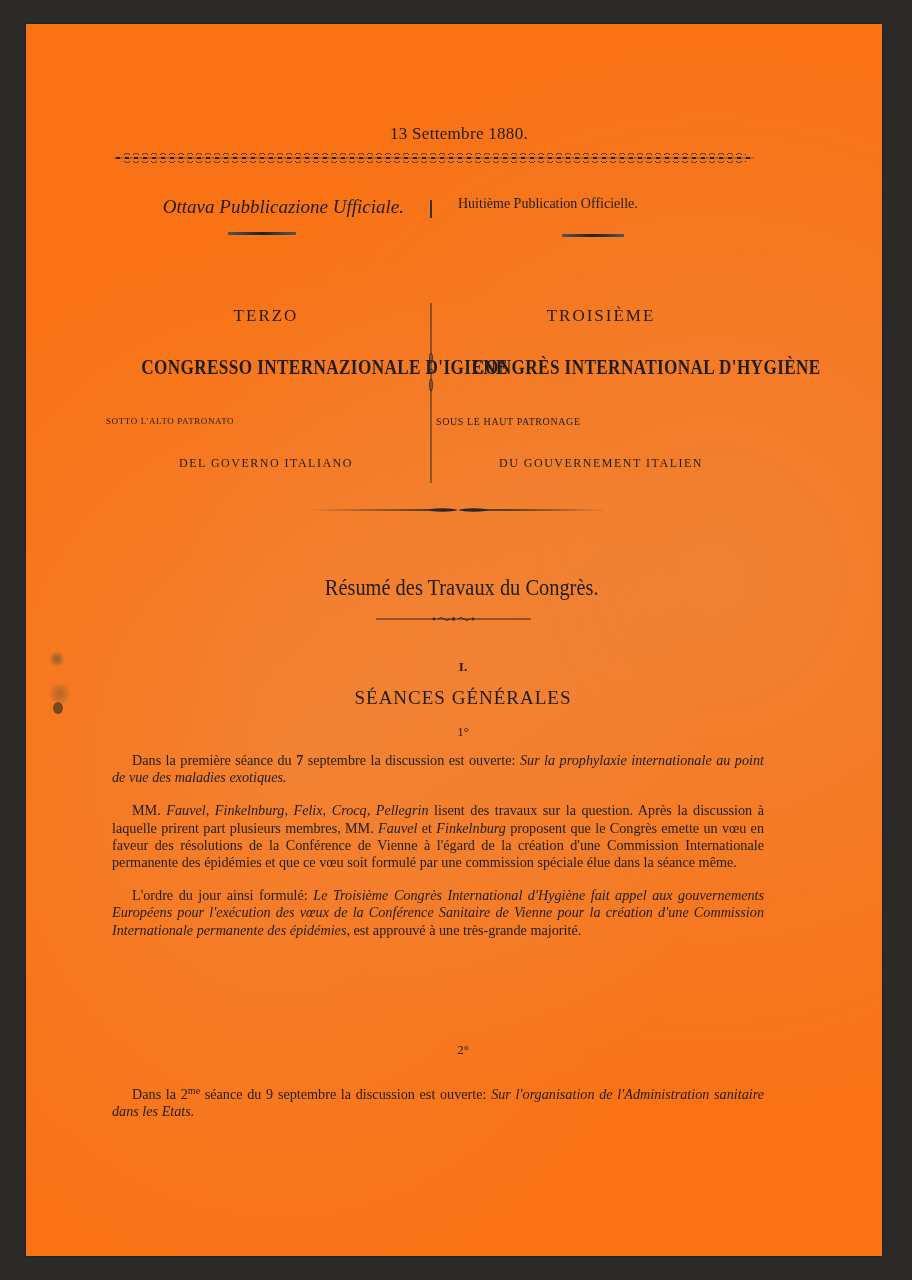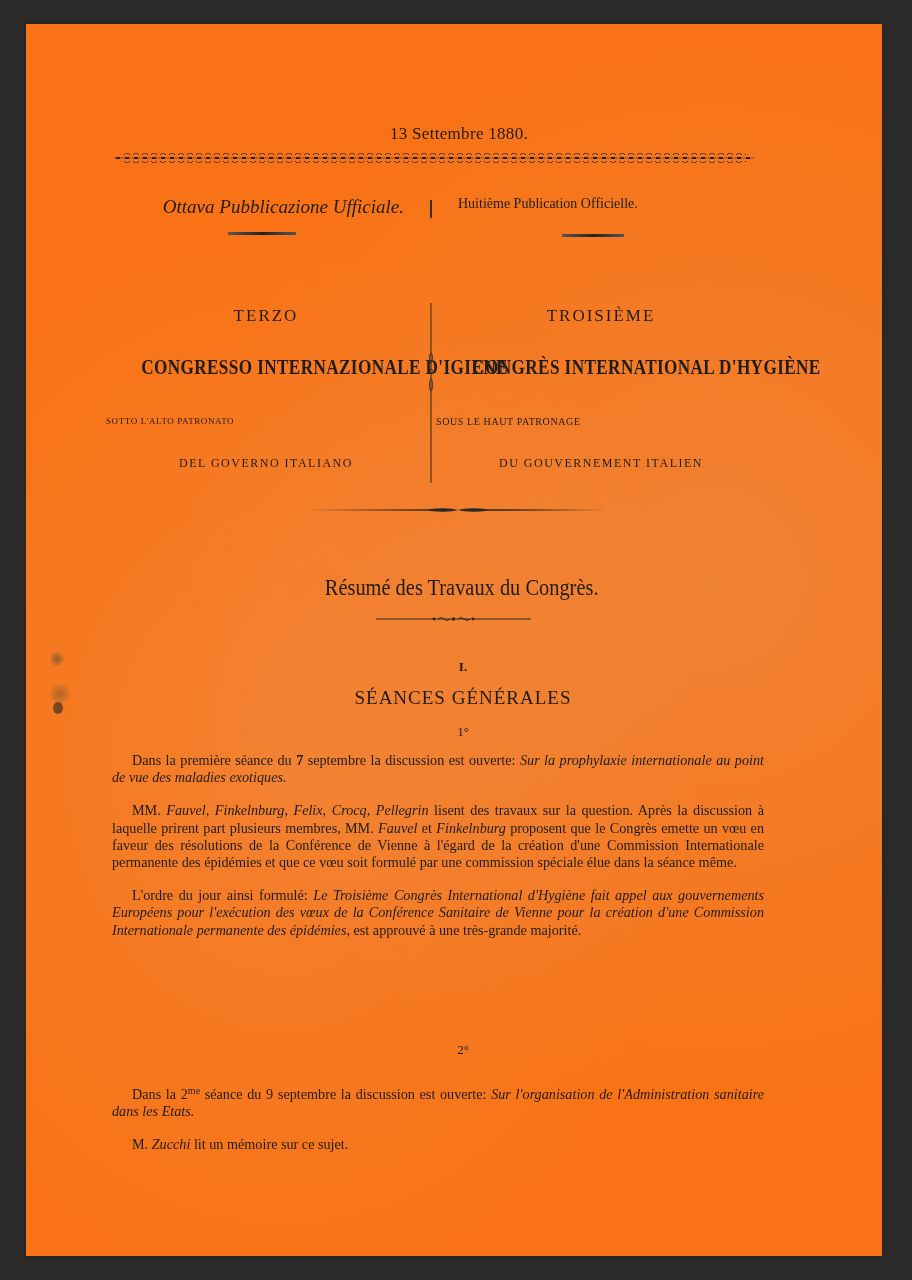--- a/index.html
+++ b/index.html
@@ -236,19 +236,18 @@
   <div class="abs body-text" style="top:728px;">
     <p><span>Dans la première séance du </span><b>7</b><span> septembre la discussion est ouverte: </span><i>Sur la prophylaxie internationale au point de vue des maladies exotiques.</i></p>
     <p><span>MM. </span><i>Fauvel, Finkelnburg, Felix, Crocq, Pellegrin</i><span> lisent des travaux sur la question. Après la discussion à laquelle prirent part plusieurs membres, MM. </span><i>Fauvel</i><span> et </span><i>Finkelnburg</i><span> proposent que le Congrès emette un vœu en faveur des résolutions de la Conférence de Vienne à l'égard de la création d'une Commission Internationale permanente des épidémies et que ce vœu soit formulé par une commission spéciale élue dans la séance même.</span></p>
     <p><span>L'ordre du jour ainsi formulé: </span><i>Le Troisième Congrès International d'Hygiène fait appel aux gouvernements Européens pour l'exécution des vœux de la Conférence Sanitaire de Vienne pour la création d'une Commission Internationale permanente des épidémies</i><span>, est approuvé à une très-grande majorité.</span></p>
   </div>
 
   <div class="abs session-num" style="top:1018px;">2°</div>
 
   <div class="abs body-text" style="top:1058px;">
     <p><span>Dans la 2</span><sup>me</sup><span> séance du 9 septembre la discussion est ouverte: </span><i>Sur l'organisation de l'Administration sanitaire dans les Etats.</i></p>
-    <p><span>M. </span><i>Zucchi</i><span> lit un mémoire sur ce sujet.</span></p>
   </div>
 
   <div class="stain" style="left:24px; top:628px; width:14px; height:14px;"></div>
   <div class="stain" style="left:24px; top:660px; width:20px; height:20px; opacity:0.7;"></div>
   <div class="stain" style="left:27px; top:678px; width:10px; height:12px; background:#5a3a20; opacity:0.8;"></div>
 </div>
 
 </body></html>

